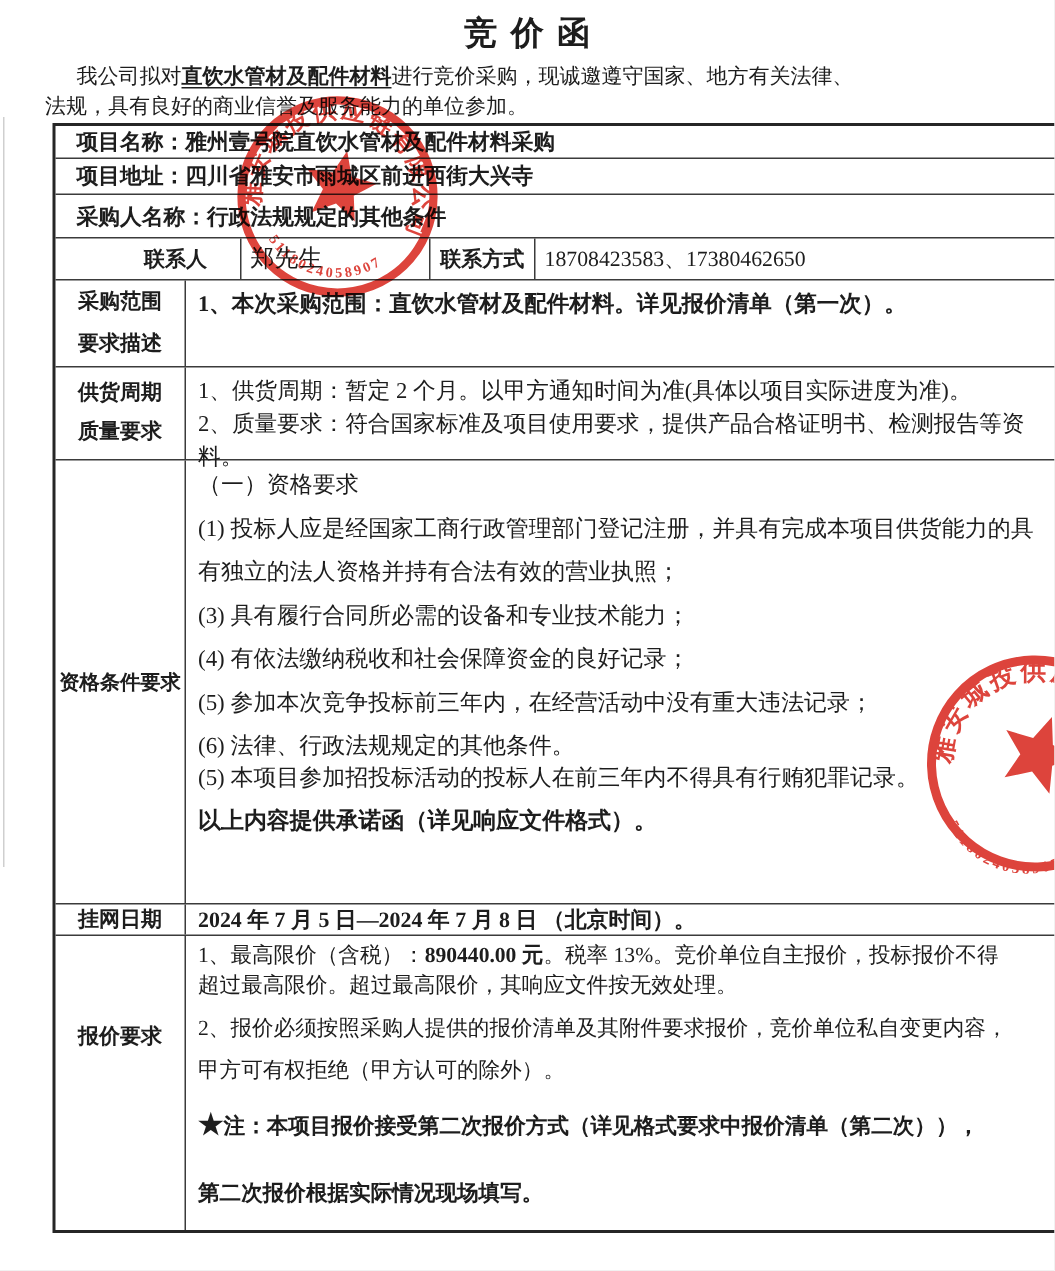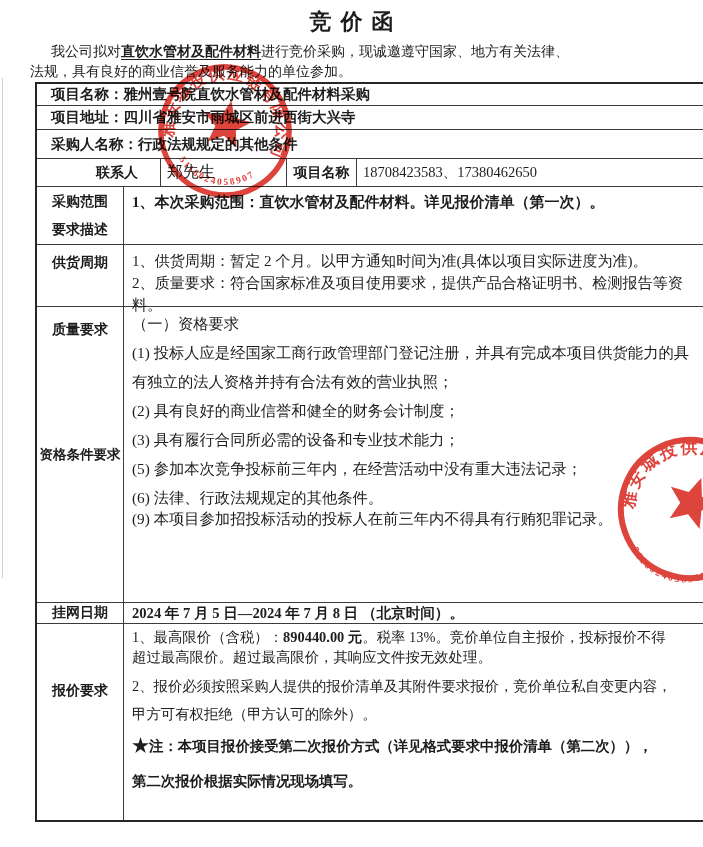--- a/index.html
+++ b/index.html
@@ -35,21 +35,21 @@
     flex:1; display:flex; align-items:center; padding-left:14px;
     font-weight:bold; font-size:14.5px;
   }
   .cell-label {
     flex:0 0 87px; border-right:1px solid #3b3b3b;
     display:flex; flex-direction:column; align-items:center; justify-content:center;
     font-weight:bold; font-size:14px; text-align:center;
   }
   .cell-label.small { font-size:13.5px; }
   .cell-label .lbl-line { display:block; line-height:28px; }
-  .r6 .cell-label .lbl-line { line-height:26px;margin-top:41px; }
+  .r6 .cell-label .lbl-line { line-height:26px; }
   .cell-content { flex:1; padding:0 4px 0 8px; font-size:15.3px; }
 
   
   .c-name  { flex:0 0 126px; border-right:1px solid #3b3b3b; display:flex; align-items:center; padding-left:6px; font-size:16px; }
   .c-mlabel{ flex:0 0 70px;  border-right:1px solid #3b3b3b; display:flex; align-items:center; justify-content:center; font-weight:bold; font-size:14px; }
   .c-phone { flex:1; display:flex; align-items:center; padding-left:6px; font-size:14.5px; }
 
   .r5 .cell-content { display:flex; align-items:flex-start; padding-top:6px; font-weight:bold; font-size:15px; }
   .r6 .cell-content { padding-top:5px; font-size:15.1px; }
   .r6 .cell-content p { margin:0; line-height:22px; }
@@ -60,21 +60,21 @@
   .qfooter { margin:0; line-height:29px; font-weight:bold; }
 
   .r8 .cell-content { display:flex; align-items:center; font-weight:bold; font-size:14.6px; }
 
   .r9 .cell-label { justify-content:flex-start; padding-top:58px; }
   .r9 .cell-content { padding-top:3px; font-size:14.4px; }
   .q1 { margin:0; line-height:20px; white-space:pre-line; }
   .q1 .price { font-weight:bold; text-underline-offset:3px; }
   .q2 { margin:5px 0 0; line-height:28px; white-space:pre-line; }
   .q3 { margin:0; line-height:27px; }
-  .qnote { margin:0; line-height:35px; font-weight:bold; white-space:pre-line; }
+  .qnote { margin:0; line-height:45px; font-weight:bold; white-space:pre-line; }
   .qnote .star { font-size:19px; vertical-align:-1px; }
 
   
   .stamp { position:absolute; mix-blend-mode:multiply; opacity:.87; }
   .stamp-1 { left:155px; top:61px; transform:rotate(12deg); }
   .stamp-2 { left:615px; top:434px; transform:rotate(20deg); }
   .stamp text { font-family:"Liberation Serif","DejaVu Serif",serif; font-weight:bold; }
 </style>
 </head>
 <body>
@@ -97,21 +97,21 @@
       <div class="cell cell-full">项目地址：四川省雅安市雨城区前进西街大兴寺</div>
     </div>
 
     <div class="row r3">
       <div class="cell cell-full">采购人名称：行政法规规定的其他条件</div>
     </div>
 
     <div class="row r4">
       <div class="cell cell-label">联系人</div>
       <div class="cell c-name">郑先生</div>
-      <div class="cell c-mlabel">项目名称</div>
+      <div class="cell c-mlabel">联系方式</div>
       <div class="cell c-phone">18708423583、17380462650</div>
     </div>
 
     <div class="row r5">
       <div class="cell cell-label">
         <span class="lbl-line">采购范围</span>
         <span class="lbl-line">要求描述</span>
       </div>
       <div class="cell cell-content">1、本次采购范围：直饮水管材及配件材料。详见报价清单（第一次）。</div>
     </div>
@@ -126,25 +126,26 @@
         <p>2、质量要求：符合国家标准及项目使用要求，提供产品合格证明书、检测报告等资料。</p>
       </div>
     </div>
 
     <div class="row r7">
       <div class="cell cell-label small">资格条件要求</div>
       <div class="cell cell-content">
         <p class="qline">（一）资格要求</p>
         <p class="qline">(1) 投标人应是经国家工商行政管理部门登记注册，并具有完成本项目供货能力的具
 有独立的法人资格并持有合法有效的营业执照；</p>
-        <p class="qline">(2) 具有良好的商业信誉和健全的财务会计制度；</p>
         <p class="qline">(3) 具有履行合同所必需的设备和专业技术能力；</p>
+        <p class="qline">(4) 有依法缴纳税收和社会保障资金的良好记录；</p>
         <p class="qline">(5) 参加本次竞争投标前三年内，在经营活动中没有重大违法记录；</p>
         <p class="qline">(6) 法律、行政法规规定的其他条件。</p>
-        <p class="qline tight">(9) 本项目参加招投标活动的投标人在前三年内不得具有行贿犯罪记录。</p>
+        <p class="qline tight">(5) 本项目参加招投标活动的投标人在前三年内不得具有行贿犯罪记录。</p>
+        <p class="qfooter">以上内容提供承诺函（详见响应文件格式）。</p>
       </div>
     </div>
 
     <div class="row r8">
       <div class="cell cell-label">挂网日期</div>
       <div class="cell cell-content">2024 年 7 月 5 日—2024 年 7 月 8 日 （北京时间）。</div>
     </div>
 
     <div class="row r9">
       <div class="cell cell-label">报价要求</div>

